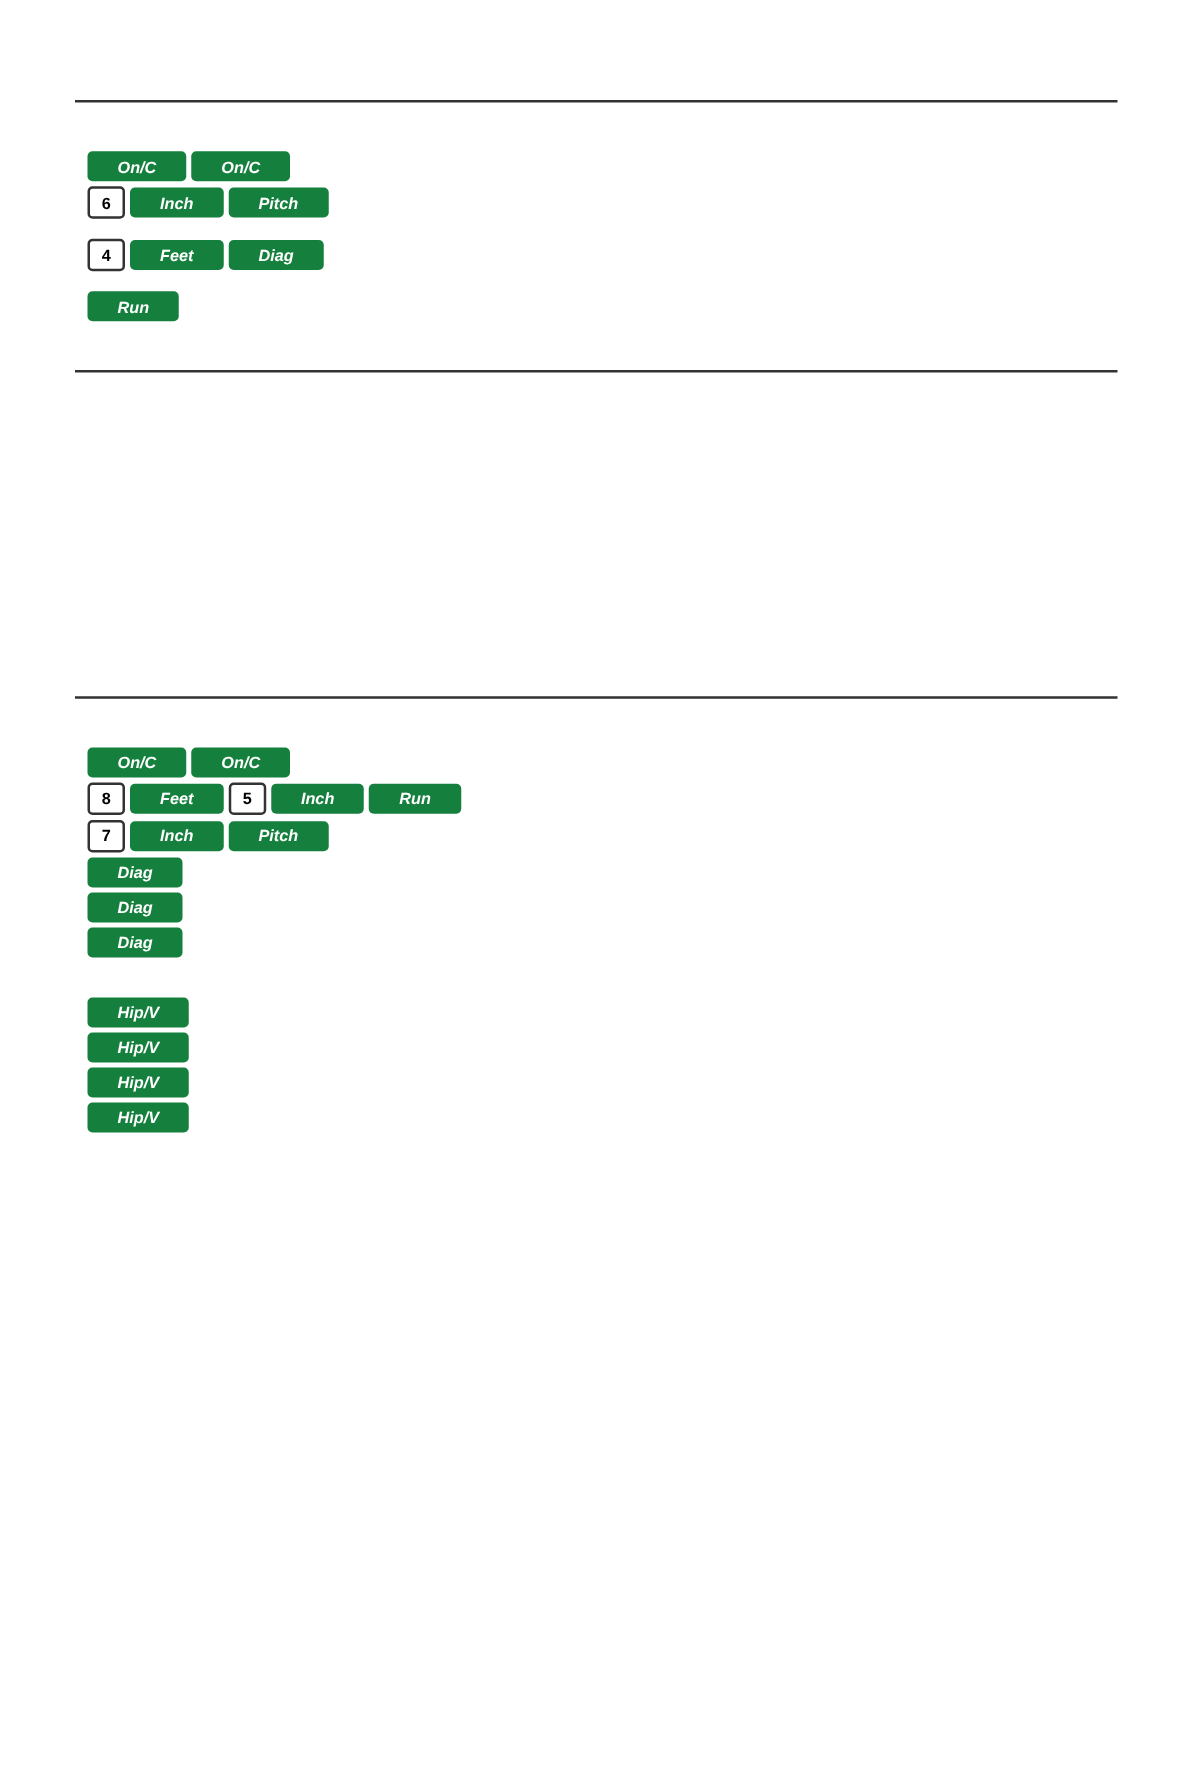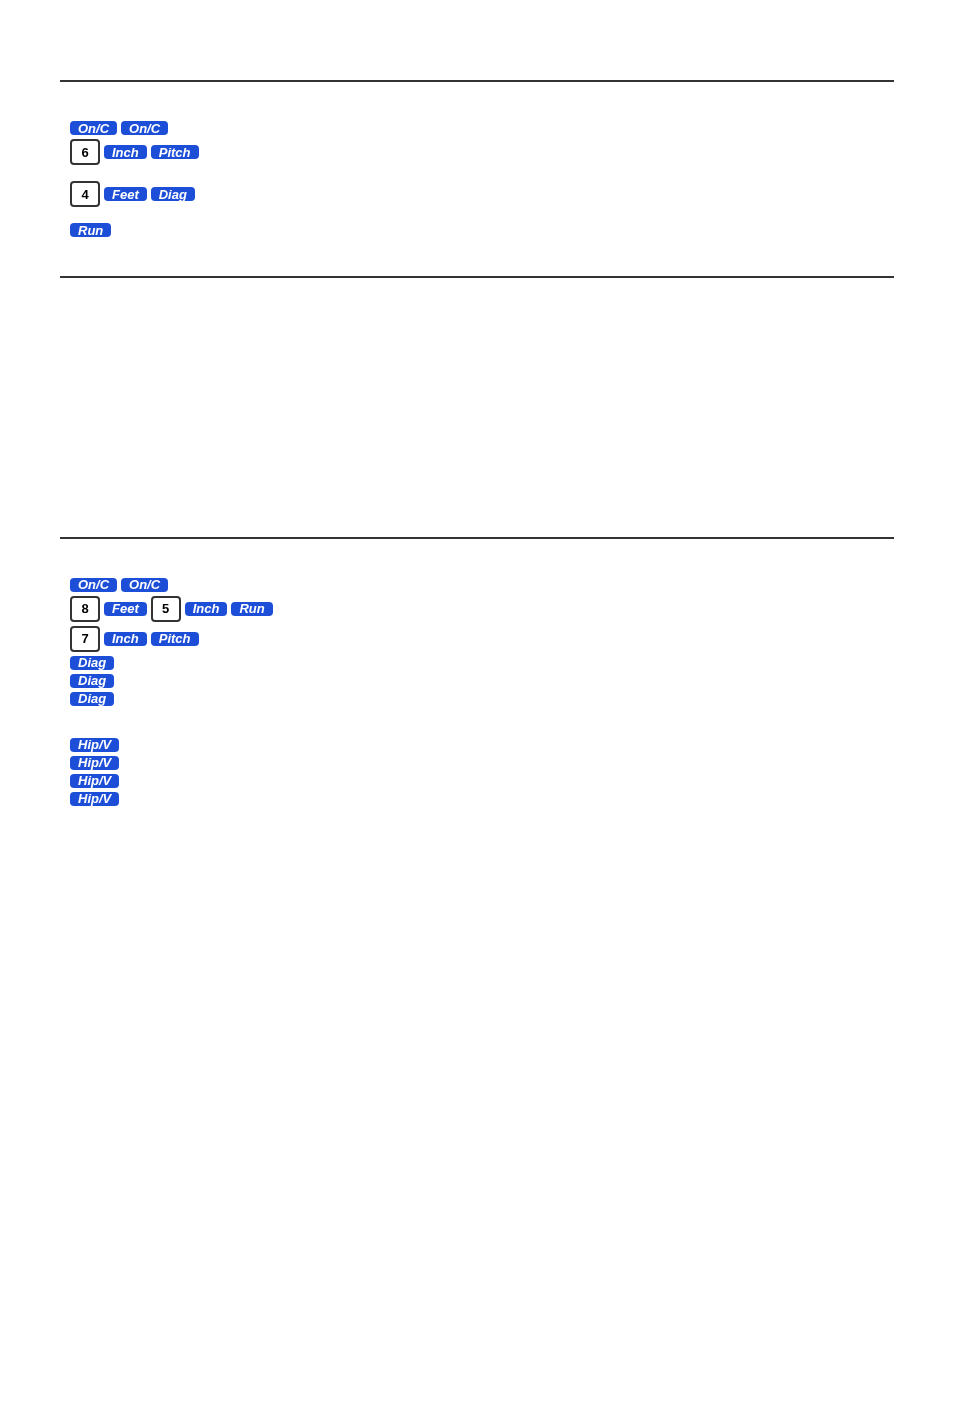--- a/index.html
+++ b/index.html
@@ -41,29 +41,29 @@
       flex-wrap: wrap;
       align-items: center;
       gap: 4px;
       margin: 4px 0;
     }
 
     .key {
       display: inline-flex;
       align-items: center;
       justify-content: center;
-      background: #1d4ed8;
+      background: #15803d;
       color: #ffffff;
       border-radius: 4px;
-      padding: 3px 8px;
+      padding: 3px 24px;
       font-size: 13px;
       font-weight: bold;
       font-style: italic;
       min-width: 36px;
-      height: 14px;
+      height: 24px;
       white-space: nowrap;
     }
 
     .key-num {
       display: inline-flex;
       align-items: center;
       justify-content: center;
       background: #ffffff;
       color: #000000;
       border: 2px solid #333;

